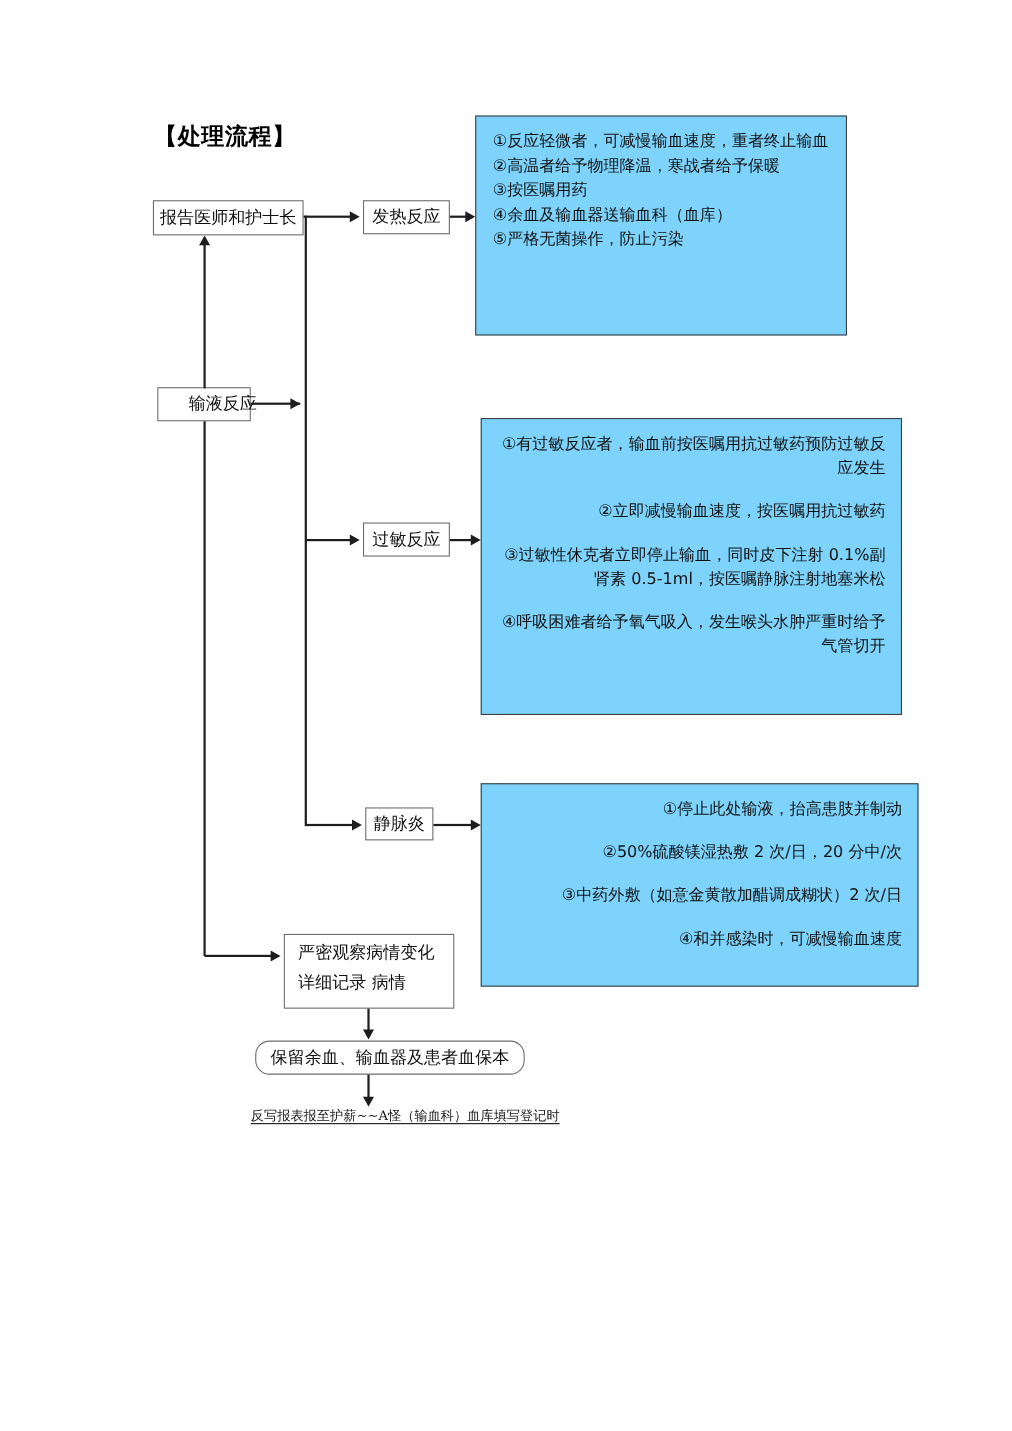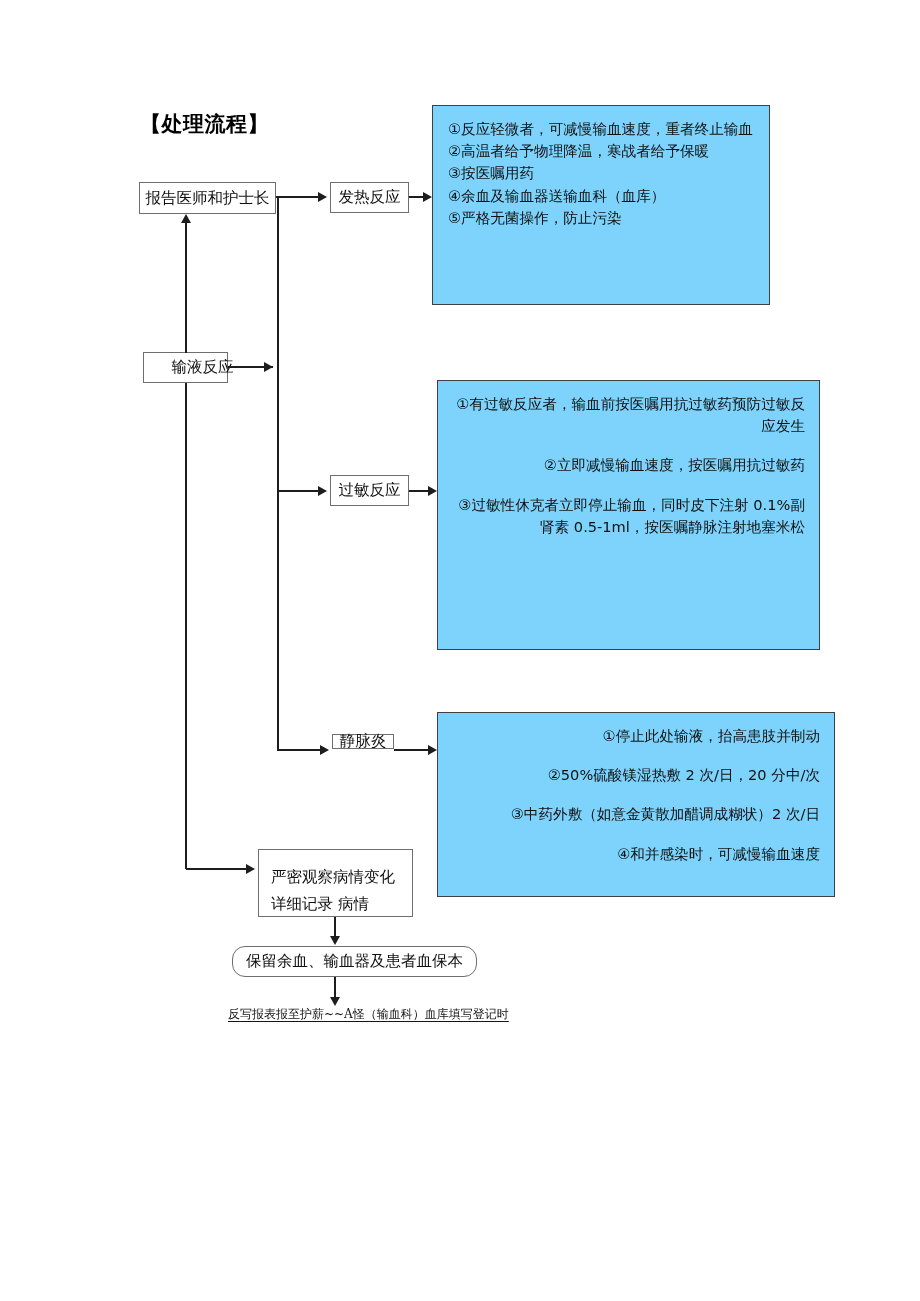--- a/index.html
+++ b/index.html
@@ -42,21 +42,21 @@
     line-height: 1.32;
     color: #111;
     display: flex;
     align-items: center;
     justify-content: center;
     padding: 2px 4px;
     white-space: nowrap;
   }
   .node.multi {
     display: block;
-    padding: 14px 10px 7px 12px;
+    padding: 3px 10px 7px 12px;
     white-space: normal;
     line-height: 1.75;
     text-align: left;
   }
 
   
   .detail {
     border: 1px solid #3f3f3f;
     background: #7dd3fc;
     font-size: 14.6px;
@@ -121,21 +121,21 @@
   </div>
 
   <div class="abs node" style="left:330px; top:182px; width:79px; height:31px;">
     <span>发热反应</span>
   </div>
 
   <div class="abs node" style="left:330px; top:475px; width:79px; height:31px;">
     <span>过敏反应</span>
   </div>
 
-  <div class="abs node" style="left:332px; top:734px; width:62px; height:15px;">
+  <div class="abs node" style="left:332px; top:734px; width:62px; height:30px;">
     <span>静脉炎</span>
   </div>
 
   <div class="abs node multi" style="left:258px; top:849px; width:155px; height:68px;">
     <div>严密观察病情变化</div>
     <div>详细记录  病情</div>
   </div>
 
   <div class="abs node" style="left:232px; top:946px; width:245px; height:31px;border-radius:13px;">
     <span>保留余血、输血器及患者血保本</span>
@@ -146,20 +146,21 @@
     <p>②高温者给予物理降温，寒战者给予保暖</p>
     <p>③按医嘱用药</p>
     <p>④余血及输血器送输血科（血库）</p>
     <p>⑤严格无菌操作，防止污染</p>
   </div>
 
   <div class="abs detail spaced" style="left:437px; top:380px; width:383px; height:270px;">
     <p>①有过敏反应者，输血前按医嘱用抗过敏药预防过敏反应发生</p>
     <p>②立即减慢输血速度，按医嘱用抗过敏药</p>
     <p>③过敏性休克者立即停止输血，同时皮下注射 0.1%副肾素 0.5-1ml，按医嘱静脉注射地塞米松</p>
+    <p>④呼吸困难者给予氧气吸入，发生喉头水肿严重时给予气管切开</p>
   </div>
 
   <div class="abs detail spaced" style="left:437px; top:712px; width:398px; height:185px;">
     <p>①停止此处输液，抬高患肢并制动</p>
     <p>②50%硫酸镁湿热敷 2 次/日，20 分中/次</p>
     <p>③中药外敷（如意金黄散加醋调成糊状）2 次/日</p>
     <p>④和并感染时，可减慢输血速度</p>
   </div>
 
   <div class="abs hline" style="left:276px; top:196px; width:44px;"></div>

